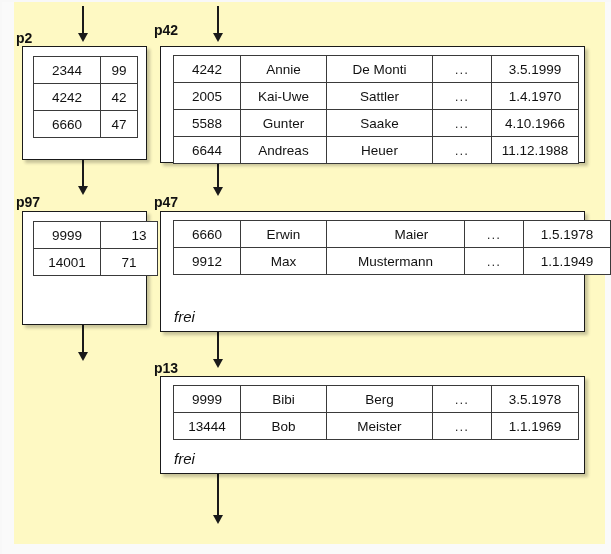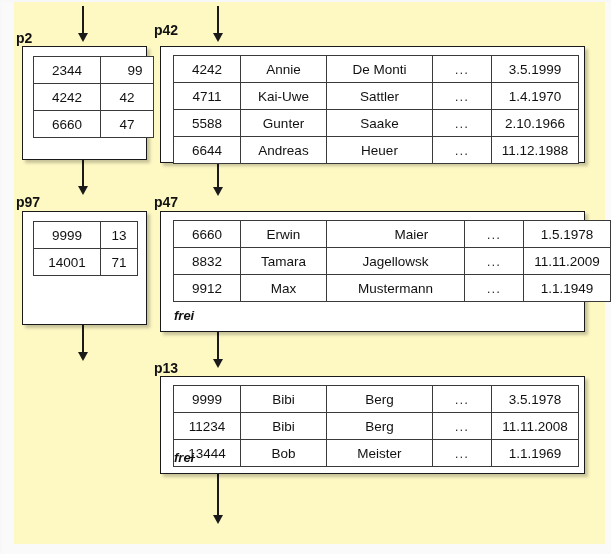--- a/index.html
+++ b/index.html
@@ -70,24 +70,23 @@
     white-space: nowrap;
     background: #ffffff;
   }
   .grid td.ellip {
     color: #333333;
     letter-spacing: 1px;
   }
 
   .frei {
     position: absolute;
-    font-size: 13px;
+    font-size: 15px;
     font-style: italic;
     color: #111111;
-    font-weight: bold;
   }
 
   
   .arrow {
     position: absolute;
   }
   .arrow .shaft {
     position: absolute;
     left: 0;
     top: 0;
@@ -146,72 +145,72 @@
     <div class="shaft" style="height:41px;"></div>
     <div class="head" style="top:41px;"></div>
   </div>
 
   <div class="node-label" style="left:14px; top:28px;">p2</div>
   <div class="page-box" style="left:20px; top:44px; width:125px; height:114px;"></div>
   <table class="grid" style="left:31px; top:54px; width:102px;">
     <tbody>
       <tr>
         <td style="width:66px;">2344</td>
-        <td style="width:36px;padding-left:16px;">99</td>
+        <td style="width:36px;">99</td>
       </tr>
       <tr>
         <td>4242</td>
         <td>42</td>
       </tr>
       <tr>
         <td>6660</td>
         <td>47</td>
       </tr>
     </tbody>
   </table>
 
   <div class="node-label" style="left:14px; top:192px;">p97</div>
   <div class="page-box" style="left:20px; top:209px; width:125px; height:114px;"></div>
   <table class="grid" style="left:31px; top:219px; width:102px;">
     <tbody>
       <tr>
         <td style="width:66px;">9999</td>
-        <td style="width:36px;">13</td>
+        <td style="width:36px;padding-left:20px;">13</td>
       </tr>
       <tr>
         <td>14001</td>
         <td>71</td>
       </tr>
     </tbody>
   </table>
 
   <div class="node-label" style="left:152px; top:20px;">p42</div>
   <div class="page-box" style="left:158px; top:44px; width:425px; height:117px;"></div>
   <table class="grid" style="left:171px; top:53px; width:400px;">
     <tbody>
       <tr>
         <td style="width:66px;">4242</td>
         <td style="width:85px;">Annie</td>
         <td style="width:105px;">De Monti</td>
         <td style="width:58px;" class="ellip">...</td>
         <td style="width:86px;">3.5.1999</td>
       </tr>
       <tr>
-        <td>4711</td>
+        <td>2005</td>
         <td>Kai-Uwe</td>
         <td>Sattler</td>
         <td class="ellip">...</td>
         <td>1.4.1970</td>
       </tr>
       <tr>
         <td>5588</td>
         <td>Gunter</td>
         <td>Saake</td>
         <td class="ellip">...</td>
-        <td>2.10.1966</td>
+        <td>4.10.1966</td>
       </tr>
       <tr>
         <td>6644</td>
         <td>Andreas</td>
         <td>Heuer</td>
         <td class="ellip">...</td>
         <td>11.12.1988</td>
       </tr>
     </tbody>
   </table>
@@ -221,27 +220,20 @@
   <table class="grid" style="left:171px; top:218px; width:400px;">
     <tbody>
       <tr>
         <td style="width:66px;">6660</td>
         <td style="width:85px;">Erwin</td>
         <td style="width:105px;padding-left:32px;">Maier</td>
         <td style="width:58px;" class="ellip">...</td>
         <td style="width:86px;">1.5.1978</td>
       </tr>
       <tr>
-        <td>8832</td>
-        <td>Tamara</td>
-        <td>Jagellowsk</td>
-        <td class="ellip">...</td>
-        <td>11.11.2009</td>
-      </tr>
-      <tr>
         <td>9912</td>
         <td>Max</td>
         <td>Mustermann</td>
         <td class="ellip">...</td>
         <td>1.1.1949</td>
       </tr>
     </tbody>
   </table>
   <div class="frei" style="left:172px; top:306px;">frei</div>
 
@@ -250,27 +242,20 @@
   <table class="grid" style="left:171px; top:383px; width:400px;">
     <tbody>
       <tr>
         <td style="width:66px;">9999</td>
         <td style="width:85px;">Bibi</td>
         <td style="width:105px;">Berg</td>
         <td style="width:58px;" class="ellip">...</td>
         <td style="width:86px;">3.5.1978</td>
       </tr>
       <tr>
-        <td>11234</td>
-        <td>Bibi</td>
-        <td>Berg</td>
-        <td class="ellip">...</td>
-        <td>11.11.2008</td>
-      </tr>
-      <tr>
         <td>13444</td>
         <td>Bob</td>
         <td>Meister</td>
         <td class="ellip">...</td>
         <td>1.1.1969</td>
       </tr>
     </tbody>
   </table>
   <div class="frei" style="left:172px; top:448px;">frei</div>
 

